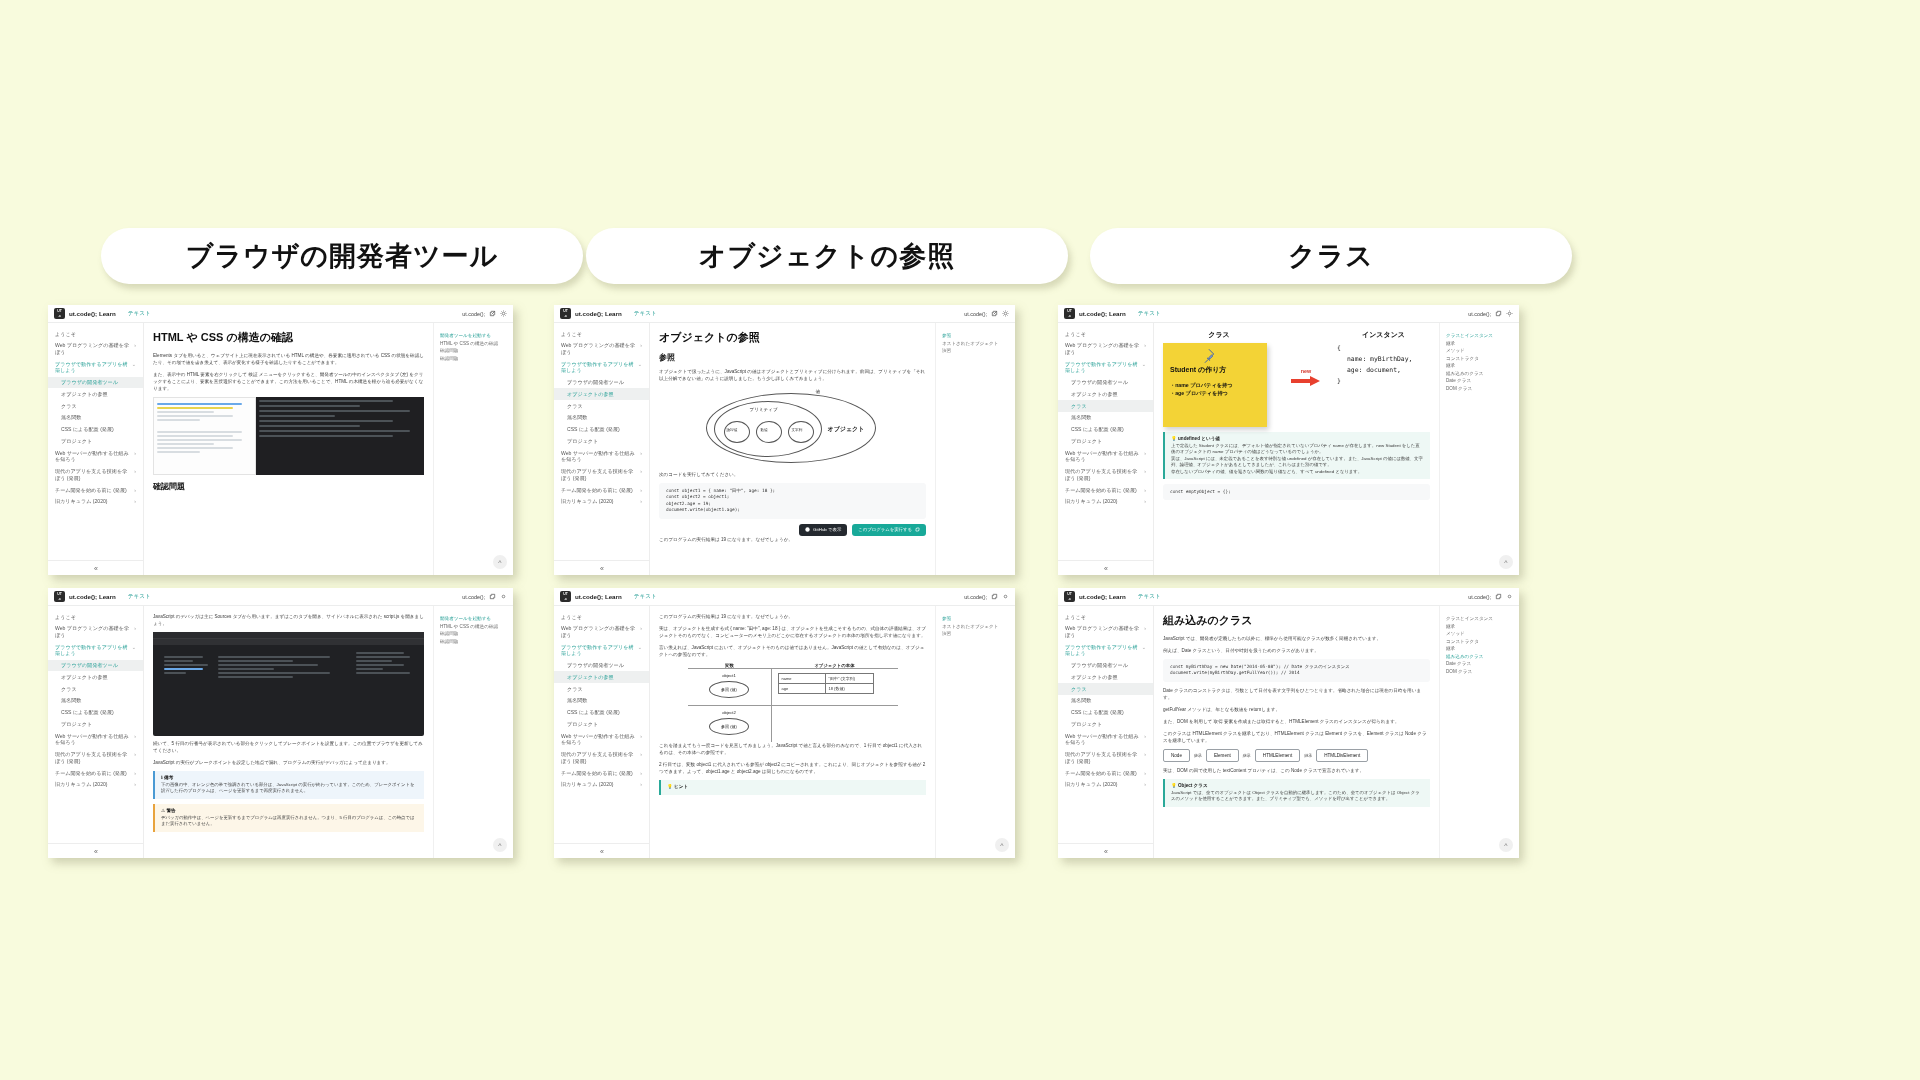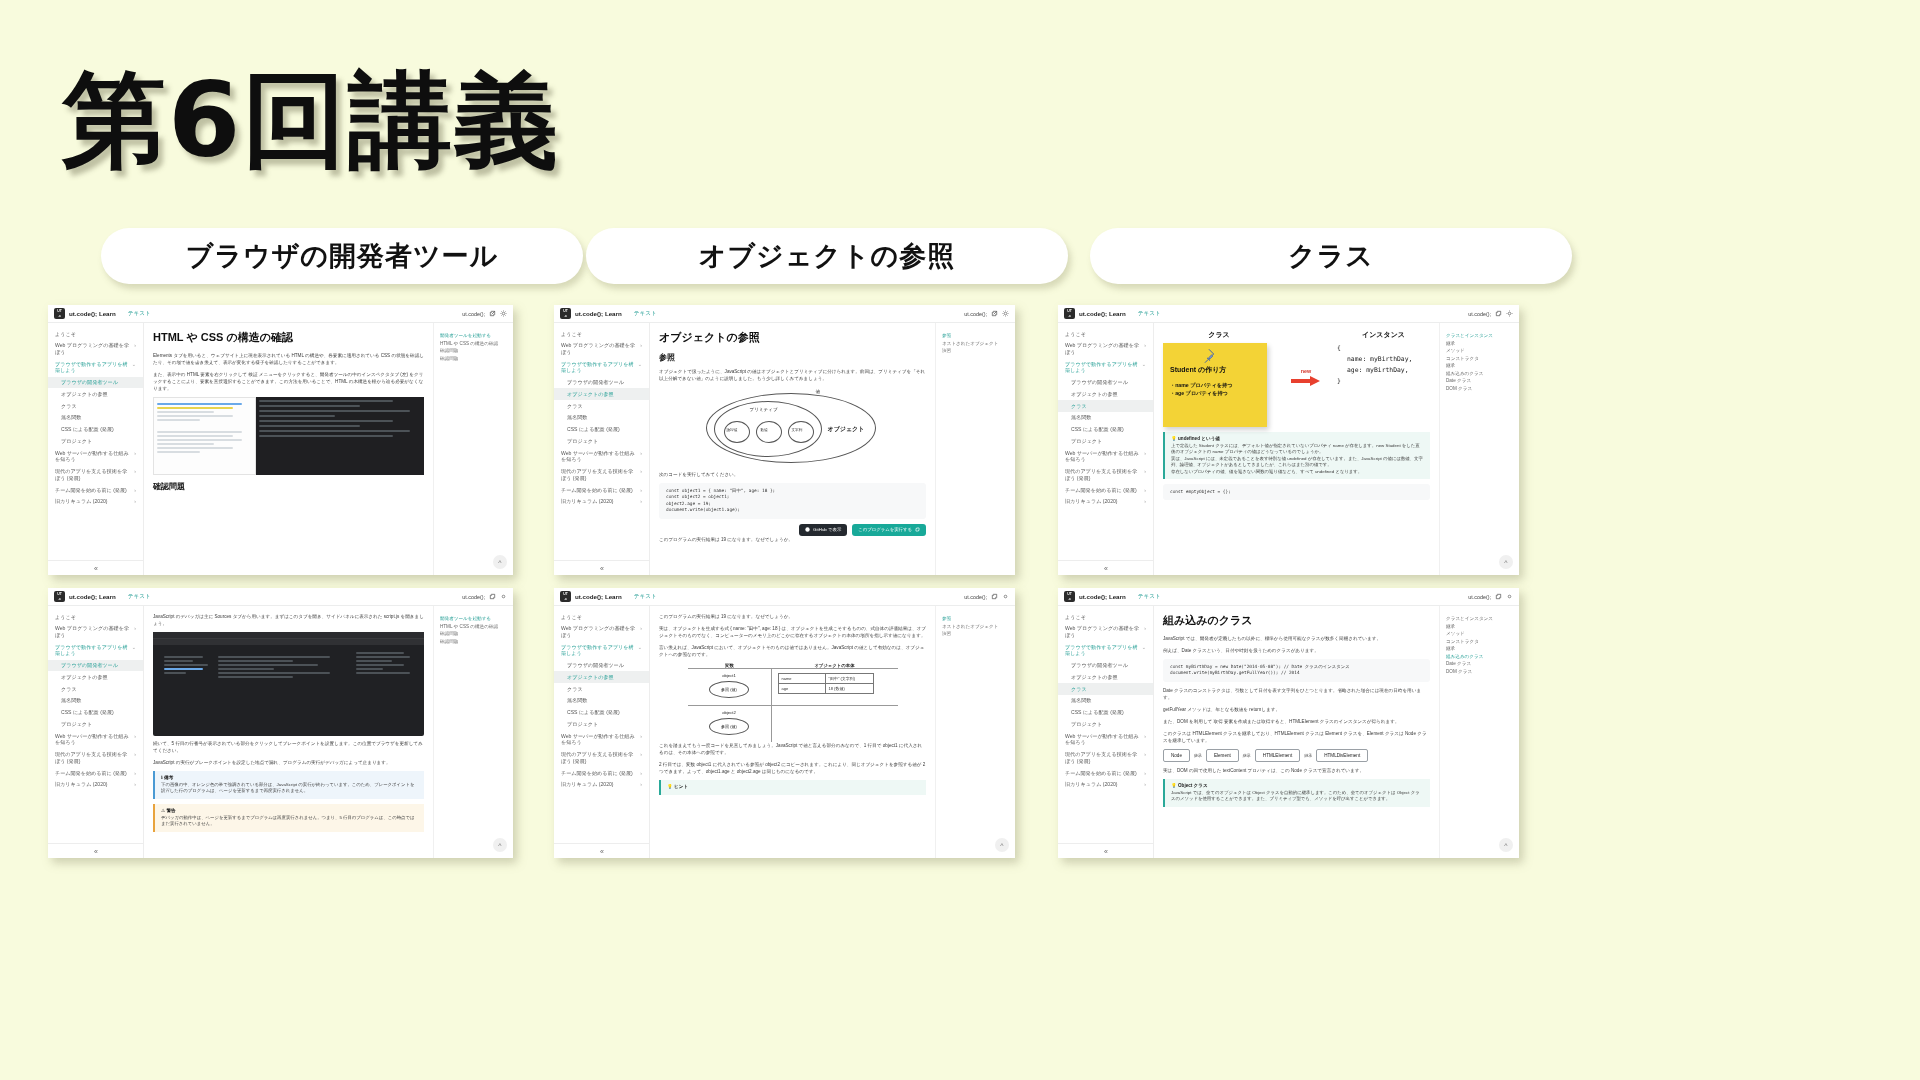--- a/index.html
+++ b/index.html
@@ -197,21 +197,20 @@
   .darkshot .code { position:absolute; left:24%; top:22px; width:46%; }
   .darkshot .right { position:absolute; right:3%; top:18px; width:22%; }
 
   .spacer { height: 6px; }
 </style>
 </head>
 <body>
 
 <div class="slide">
 
-  <div class="title">第6回講義</div>
 
   <div class="pill-row">
     <div class="pill pill-1">ブラウザの開発者ツール</div>
     <div class="pill pill-2">オブジェクトの参照</div>
     <div class="pill pill-3">クラス</div>
   </div>
 
   <div class="grid">
 
     <div class="shot r0 c0">
@@ -575,21 +574,21 @@
               <div class="arrow">
                 <div class="shaft"></div>
                   <div class="head"></div>
               </div>
             </div>
             <div style="flex:1">
               <div class="colhead">インスタンス</div>
               <div class="objcode">
                 <div>{</div>
                 <div style="padding-left:10px">name: myBirthDay,</div>
-                <div style="padding-left:10px">age: myBirthDay,</div>
+                <div style="padding-left:10px">age: document,</div>
                 <div>}</div>
               </div>
             </div>
           </div>
 
           <div class="callout">
             <div class="ct">
               <span>💡</span>
               <span>undefined という値</span>
             </div>

